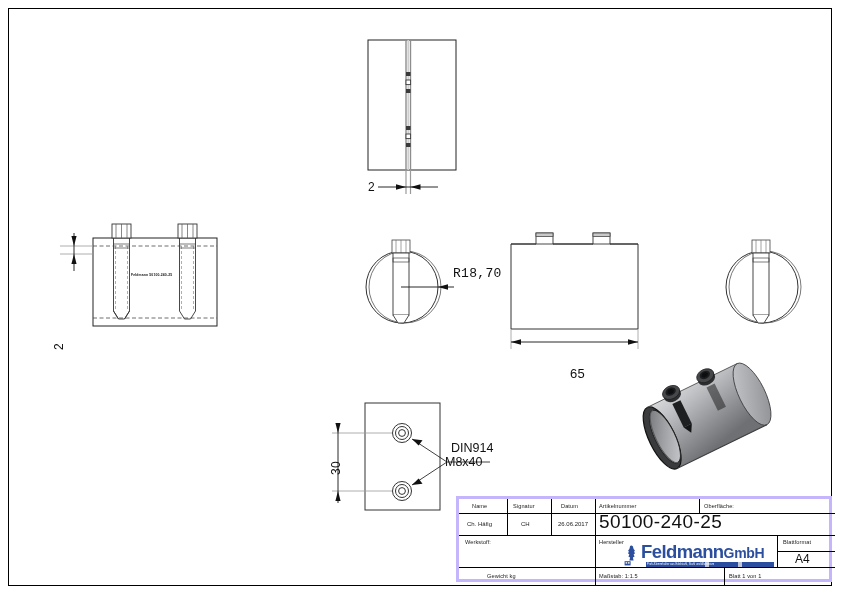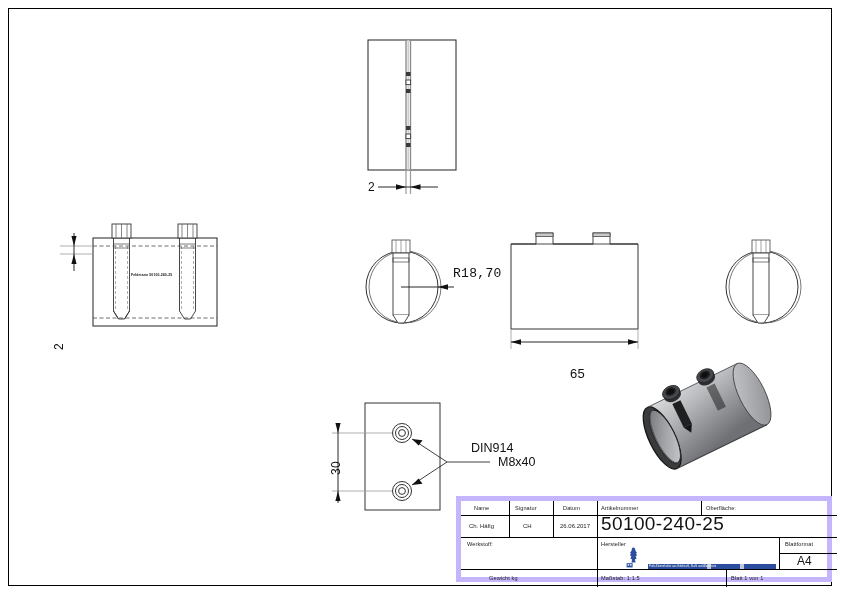--- a/index.html
+++ b/index.html
@@ -2,25 +2,25 @@
 <html><head>
 <meta charset="utf-8">
 <style>
   html,body{margin:0;padding:0;background:#ffffff;}
   body{width:842px;height:595px;font-family:"Liberation Sans",sans-serif;color:#1a1a1a;overflow:hidden;}
   #sheet{position:relative;width:842px;height:595px;background:#fff;}
   .frame{position:absolute;left:8px;top:8px;width:824px;height:578px;border:1px solid #000;box-sizing:border-box;}
   .abs{position:absolute;}
   .dimtext{font-family:"Liberation Sans",sans-serif;font-size:12px;color:#111;letter-spacing:.3px;white-space:nowrap;}
   .dimtext.big{font-size:13px;}
-  .leadertext{font-family:"Liberation Sans",sans-serif;font-size:12.5px;color:#111;line-height:14px;white-space:nowrap;margin-left:20px;}
+  .leadertext{font-family:"Liberation Sans",sans-serif;font-size:12.5px;color:#111;line-height:14px;white-space:nowrap;}
   .rot90{transform:rotate(-90deg);transform-origin:left top;}
 
   
-  #titleblock{position:absolute;left:456px;top:496px;width:376px;height:86px;border:5px solid #c4b5fd;box-sizing:border-box;background:#fff;}
+  #titleblock{position:absolute;left:456px;top:496px;width:376px;height:86px;border:3px solid #c4b5fd;box-sizing:border-box;background:#fff;}
   .vline{position:absolute;width:1px;background:#000;}
   .hline{position:absolute;height:1px;background:#000;}
   .lbl{font-size:5.6px;color:#222;font-family:"Liberation Sans",sans-serif;letter-spacing:.1px;white-space:nowrap;}
   .val{font-size:6px;color:#222;font-family:"Liberation Sans",sans-serif;white-space:nowrap;}
   .artnum{font-size:19px;color:#111;font-family:"Liberation Sans",sans-serif;letter-spacing:.4px;white-space:nowrap;}
   .fmt{font-size:12px;color:#111;font-family:"Liberation Sans",sans-serif;}
   .logoWrap{position:absolute;display:flex;align-items:flex-end;}
   .logoText{font-size:18.5px;font-weight:bold;color:#2b4f9e;font-family:"Liberation Sans",sans-serif;letter-spacing:-.6px;line-height:18px;}
   .logoText .gm{font-size:14px;font-weight:bold;letter-spacing:-.3px;}
   .logoTag{position:absolute;left:22px;top:19px;width:128px;height:5px;background:linear-gradient(90deg,#2b4f9e 0 46%,#bfc7d8 46% 49%,#2b4f9e 49% 72%,#bfc7d8 72% 75%,#2b4f9e 75% 100%);}
@@ -179,21 +179,21 @@
     <polygon points="38,96 35.4,106 40.6,106" fill="#111"></polygon>
 
     <line x1="147" y1="67" x2="112" y2="44" stroke="#111" stroke-width="0.8"></line>
     <polygon points="112,44 122.5,45.3 118.6,50.6" fill="#111"></polygon>
     <line x1="147" y1="67" x2="112" y2="90" stroke="#111" stroke-width="0.8"></line>
     <polygon points="112,90 122.5,88.7 118.6,83.4" fill="#111"></polygon>
     <line x1="147" y1="67" x2="190" y2="67" stroke="#111" stroke-width="0.8"></line>
   </svg>
   <div class="abs dimtext rot90" style="left:329px;top:475px;">30</div>
   <div class="abs leadertext" style="left:451px;top:441px;">DIN914</div>
-  <div class="abs leadertext" style="left:478px;top:455px;">M8x40</div>
+  <div class="abs leadertext" style="left:445px;top:455px;">M8x40</div>
 
   <svg id="render3d" viewBox="0 0 152 118">
     <defs>
       <linearGradient id="tubeGrad" x1="0" y1="0" x2="0.35" y2="1">
         <stop offset="0%" stop-color="#d9dadc"></stop>
         <stop offset="32%" stop-color="#b9babd"></stop>
         <stop offset="62%" stop-color="#98999c"></stop>
         <stop offset="100%" stop-color="#6f7073"></stop>
       </linearGradient>
       <linearGradient id="capGrad" x1="0" y1="0" x2="1" y2="1">
@@ -275,20 +275,23 @@
     <div class="abs fmt" style="left:336px;top:53px;">A4</div>
 
     <div class="logoWrap" style="left:165px;top:44px;width:150px;height:24px;">
       <svg class="logoMark" viewBox="0 0 16 22">
         <rect x="0" y="0" width="16" height="22" fill="#ffffff"></rect>
         <path d="M7.2,1.5 C8.6,1.5 9.4,2.6 9.2,3.8 L9.9,5.4 L10.9,6.2 L10.2,7.6 L10.9,9.4 L9.6,10.4 L10.6,12.6 L8.9,13.4 L9.6,16.4 L5.4,16.4 L6.1,13.4 L4.4,12.6 L5.4,10.4 L4.1,9.4 L4.8,7.6 L4.1,6.2 L5.1,5.4 L5.8,3.8 C5.6,2.6 6.2,1.5 7.2,1.5 Z" fill="#2b4f9e"></path>
         <rect x="0.6" y="17.2" width="6" height="4.2" fill="#2b4f9e"></rect>
         <rect x="1.6" y="18.2" width="1.6" height="1.4" fill="#ffffff"></rect>
         <rect x="4" y="18.2" width="1.6" height="1.4" fill="#ffffff"></rect>
       </svg>
+      <div class="logoText" style="position:absolute;left:17px;top:0;">
+        <span>Feldmann</span><span class="gm">GmbH</span>
+      </div>
       <div class="logoTag" title=""></div>
       <div style="position:absolute;left:23px;top:19.2px;font-size:2.6px;color:#ffffff;font-family:'Liberation Sans',sans-serif;letter-spacing:.1px;white-space:nowrap;line-height:5px;">Profi-Klemmhalter aus Edelstahl, Stahl und Aluminium</div>
     </div>
 
     <div class="abs lbl" style="left:28px;top:74px;">Gewicht  kg</div>
     <div class="abs lbl" style="left:140px;top:74px;">Maßstab: 1:1.5</div>
     <div class="abs lbl" style="left:270px;top:74px;">Blatt 1 von 1</div>
   </div>
 
 </div>

